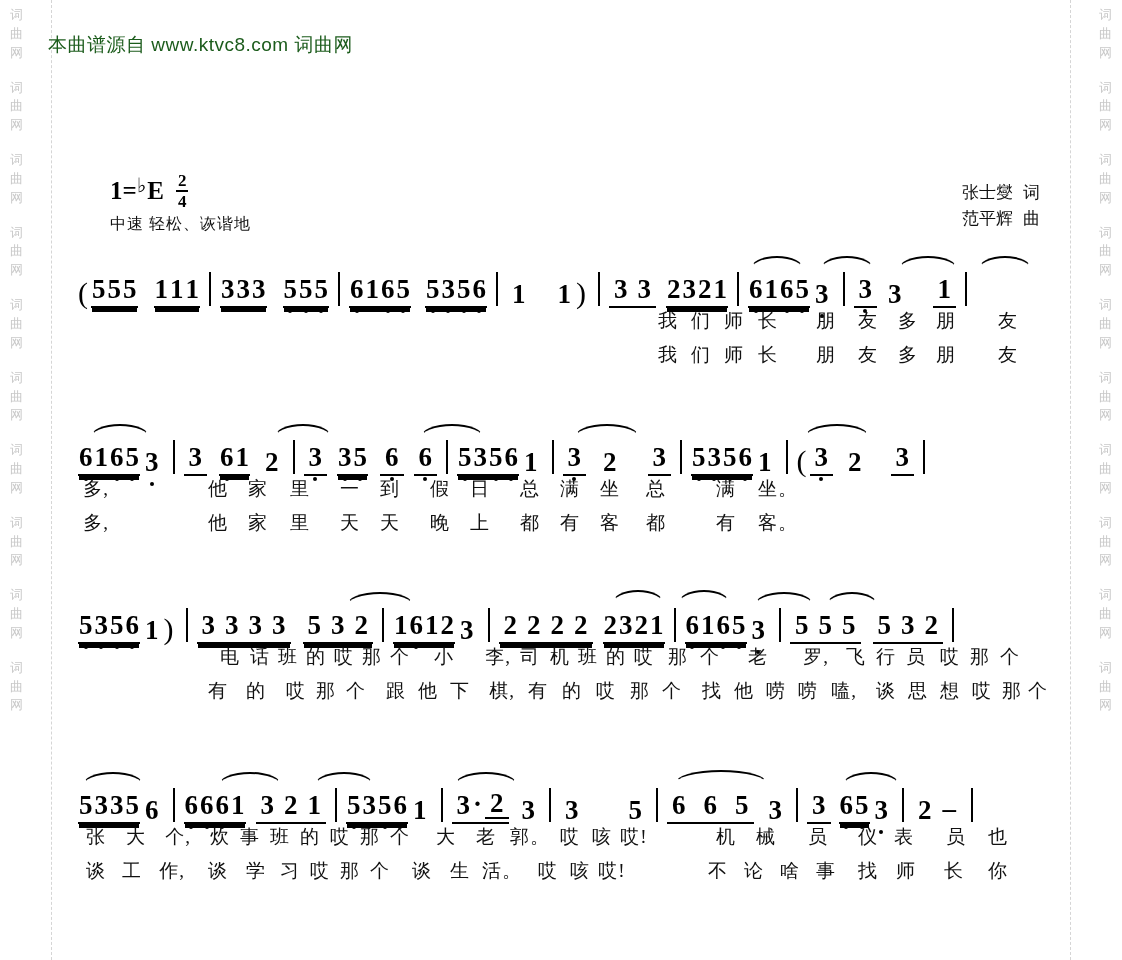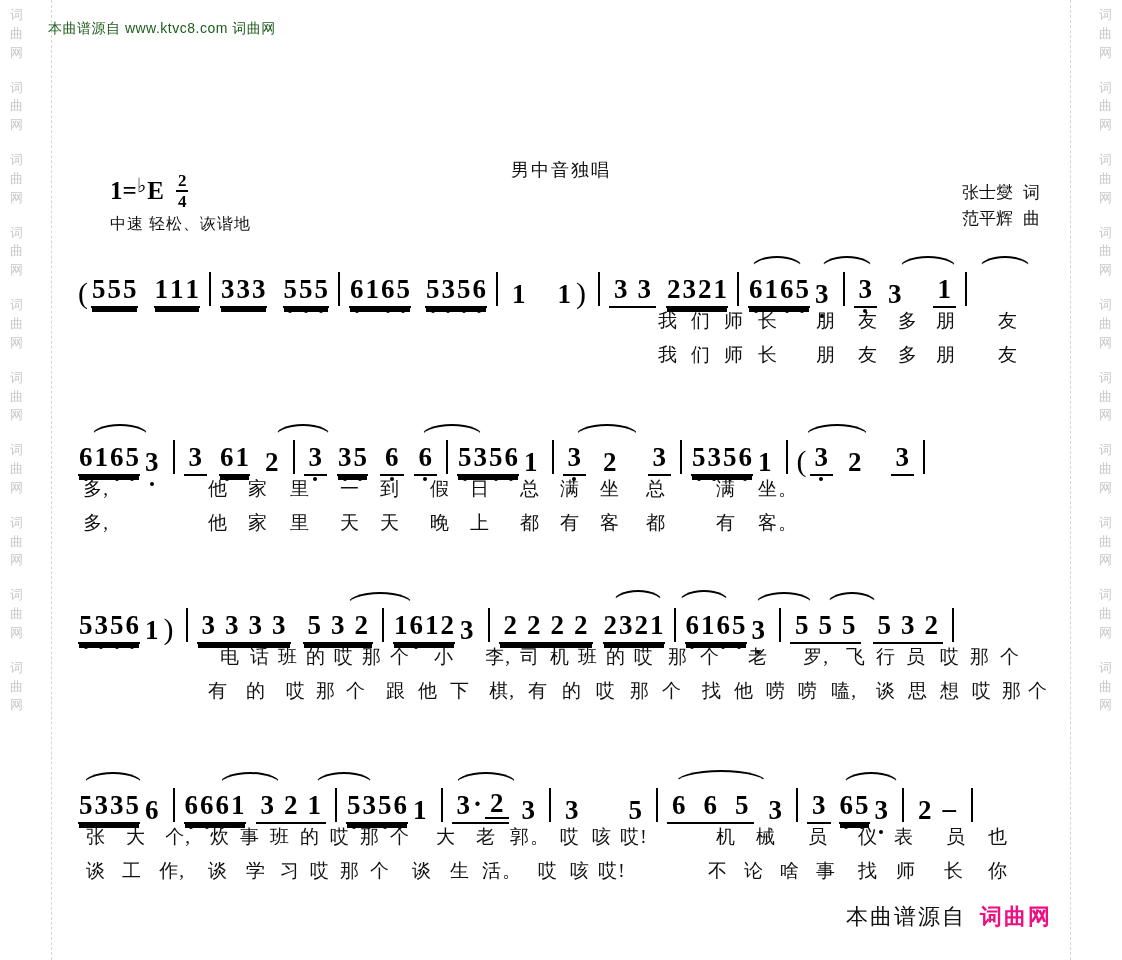--- a/index.html
+++ b/index.html
@@ -55,22 +55,22 @@
     flex-direction: column;
     align-items: center;
     margin-bottom: 16px;
   }
   .wm-unit span { display: block; }
 
   
   .source-header {
     position: absolute;
     left: 48px;
-    top: 20px;
-    font-size: 14px;
+    top: 32px;
+    font-size: 19px;
     color: #1c5c1c;
     font-family: "Liberation Sans", sans-serif;
     letter-spacing: .5px;
     white-space: nowrap;
   }
 
   
   .song-title {
     position: absolute;
     left: 0; right: 0;
@@ -365,21 +365,20 @@
         <div class="wm-unit">
           <span>词</span>
           <span>曲</span>
           <span>网</span>
         </div>
       </div>
   </div>
 
   <div class="source-header">本曲谱源自  www.ktvc8.com  词曲网</div>
 
-  <div class="song-subtitle">男中音独唱</div>
 
   <div class="keysig">
     <span>1=</span>
     <span class="flat">♭</span>
     <span>E</span>
     <span class="meter">
       <span class="num">2</span>
       <span class="den">4</span>
     </span>
   </div>
@@ -860,17 +859,14 @@
         <span class="lyr" style="left: 676px;">论</span>
         <span class="lyr" style="left: 712px;">啥</span>
         <span class="lyr" style="left: 748px;">事</span>
         <span class="lyr" style="left: 790px;">找</span>
         <span class="lyr" style="left: 828px;">师</span>
         <span class="lyr" style="left: 876px;">长</span>
         <span class="lyr" style="left: 920px;">你</span>
       </div>
   </div>
 
-  <div class="footer-note">
-    <span>本曲谱源自</span><span class="brand">词曲网</span>
-  </div>
 
 </div>
 
 </body></html>

